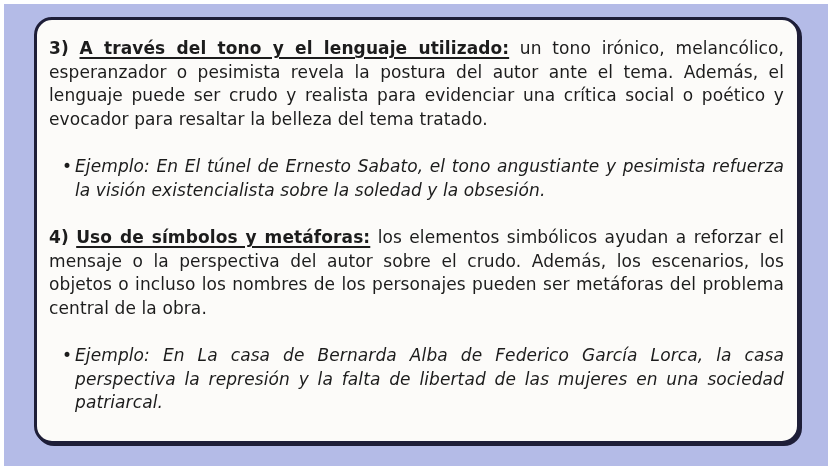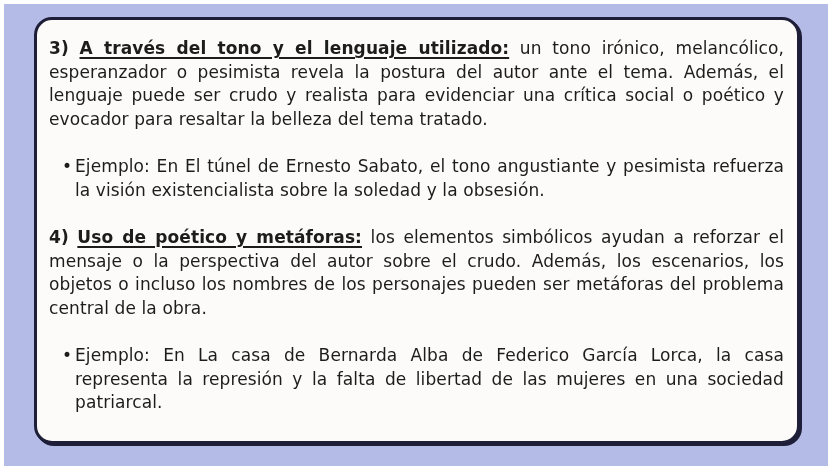--- a/index.html
+++ b/index.html
@@ -60,20 +60,21 @@
   .example-row:last-child { margin-bottom: 0; }
   .bullet-dot {
     flex: 0 0 10px;
     width: 10px;
     font-size: 17px;
   }
   .example-text {
     flex: 1;
     text-align: justify;
     padding-left: 3px;
+    font-style: italic;
   }
 </style>
 </head>
 <body>
 
 <div class="stage">
   <div class="card">
 
     <p class="para">
       <span class="section-number">3)</span>
@@ -81,23 +82,23 @@
       <span class="section-body">un tono irónico, melancólico, esperanzador o pesimista revela la postura del autor ante el tema. Además, el lenguaje puede ser crudo y realista para evidenciar una crítica social o poético y evocador para resaltar la belleza del tema tratado.</span>
     </p>
 
     <div class="example-row">
       <span class="bullet-dot">•</span>
       <span class="example-text">Ejemplo: En El túnel de Ernesto Sabato, el tono angustiante y pesimista refuerza la visión existencialista sobre la soledad y la obsesión.</span>
     </div>
 
     <p class="para">
       <span class="section-number">4)</span>
-      <span class="section-heading">Uso de poético y metáforas:</span>
+      <span class="section-heading">Uso de símbolos y metáforas:</span>
       <span class="section-body">los elementos simbólicos ayudan a reforzar el mensaje o la perspectiva del autor sobre el crudo. Además, los escenarios, los objetos o incluso los nombres de los personajes pueden ser metáforas del problema central de la obra.</span>
     </p>
 
     <div class="example-row">
       <span class="bullet-dot">•</span>
-      <span class="example-text">Ejemplo: En La casa de Bernarda Alba de Federico García Lorca, la casa representa la represión y la falta de libertad de las mujeres en una sociedad patriarcal.</span>
+      <span class="example-text">Ejemplo: En La casa de Bernarda Alba de Federico García Lorca, la casa perspectiva la represión y la falta de libertad de las mujeres en una sociedad patriarcal.</span>
     </div>
 
   </div>
 </div>
 
 </body></html>

